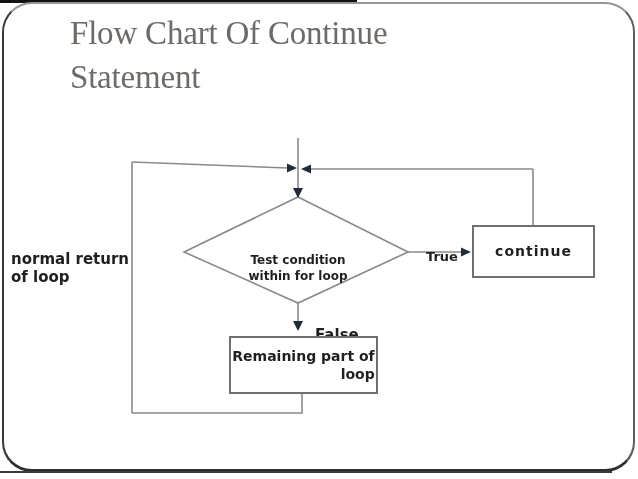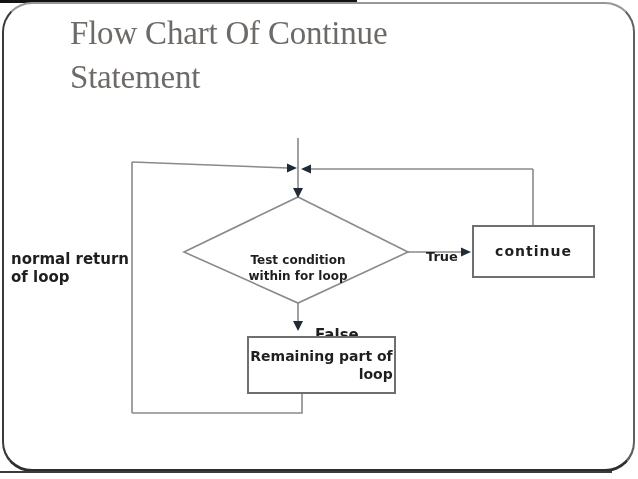--- a/index.html
+++ b/index.html
@@ -36,21 +36,21 @@
   .lbl-decision{
     left:208px;top:231px;width:180px;text-align:center;
     font-size:12px;line-height:1.35;
   }
   .fc-box{
     position:absolute;border:2px solid var(--boxborder);background:#ffffff;
     display:flex;align-items:center;justify-content:center;text-align:right;
     color:var(--text);font-weight:bold;font-size:14px;line-height:1.3;white-space:pre-line;
   }
   .box-continue{left:472px;top:225px;width:119px;height:49px;letter-spacing:1px;}
-  .box-remaining{left:247px;top:336px;width:145px;height:54px;}
+  .box-remaining{left:229px;top:336px;width:145px;height:54px;}
   .fc-caption{
     position:absolute;left:236px;top:422px;font-size:13px;font-weight:bold;
     color:#2a2a2a;letter-spacing:0.2px;
   }
 </style>
 </head>
 <body>
 
 <div id="stage">
 

